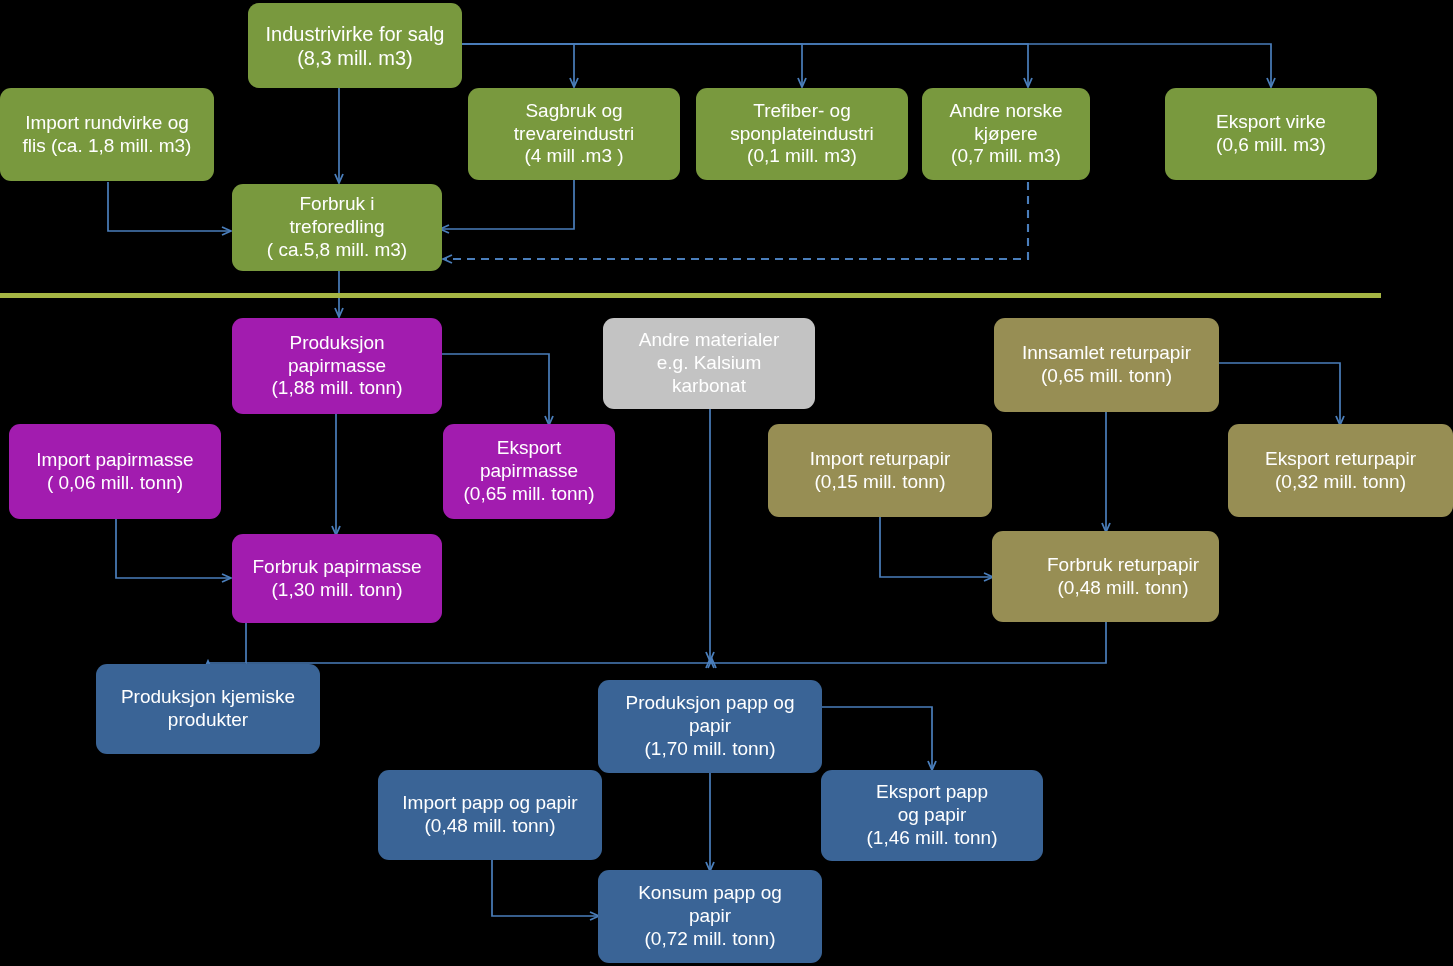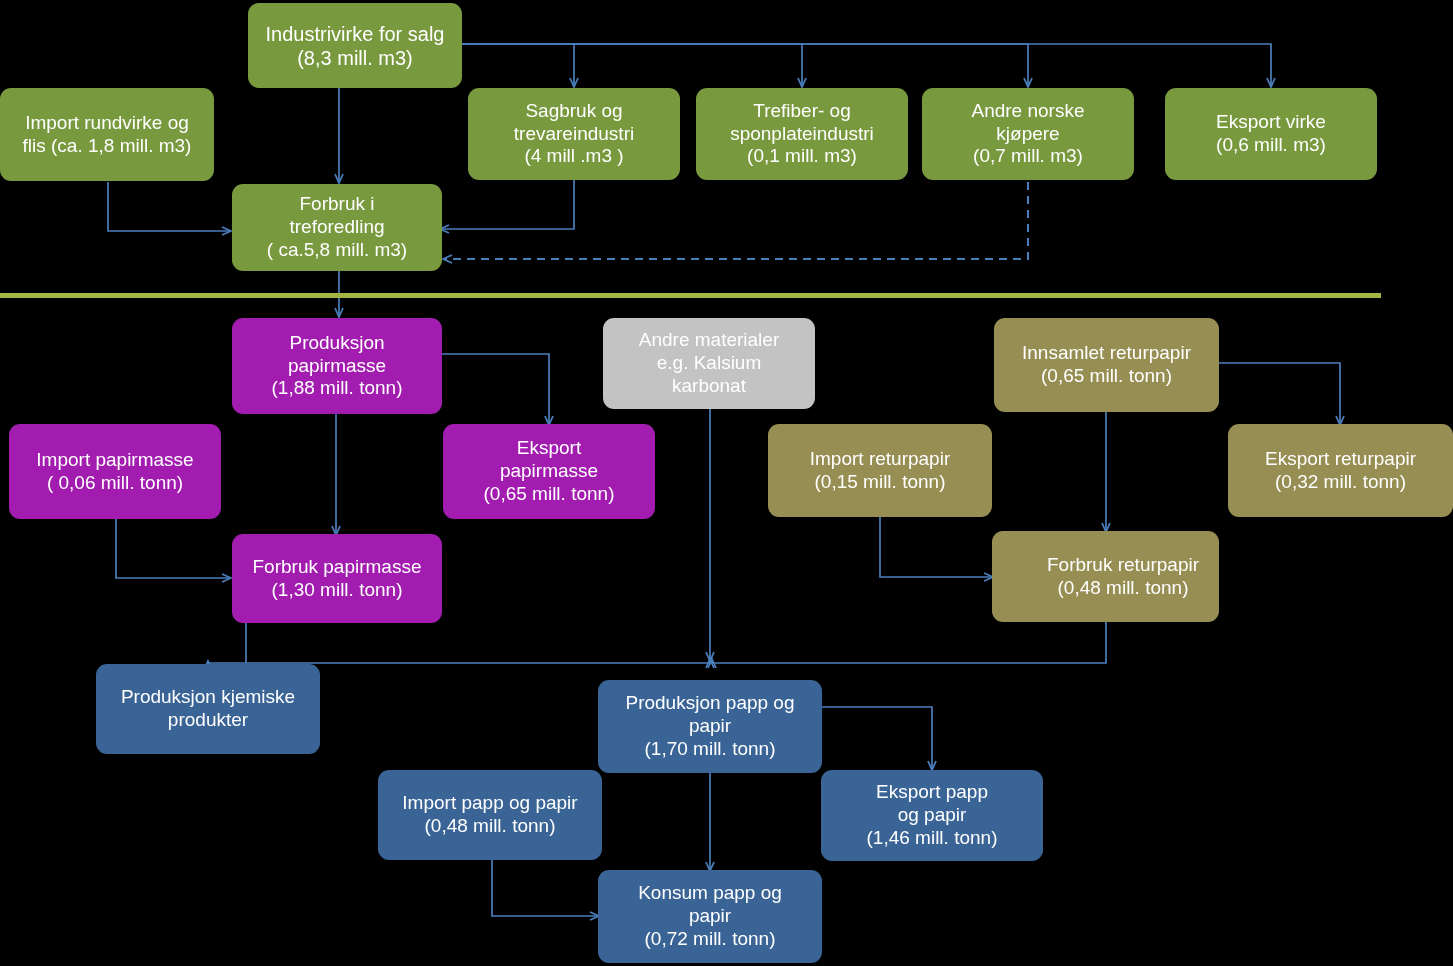--- a/index.html
+++ b/index.html
@@ -94,21 +94,21 @@
 trevareindustri
 (4 mill .m3  )</span>
   </div>
 
   <div class="node green f19" style="left:696px;top:88px;width:212px;height:92px;">
     <span>Trefiber- og
 sponplateindustri
 (0,1 mill. m3)</span>
   </div>
 
-  <div class="node green f19" style="left:922px;top:88px;width:212px;height:92px;">
+  <div class="node green f19" style="left:922px;top:88px;width:168px;height:92px;">
     <span>Andre norske
 kjøpere
 (0,7 mill. m3)</span>
   </div>
 
   <div class="node green f19" style="left:1165px;top:88px;width:212px;height:92px;">
     <span>Eksport virke
 (0,6 mill. m3)</span>
   </div>
 
@@ -122,21 +122,21 @@
     <span>Produksjon
 papirmasse
 (1,88 mill. tonn)</span>
   </div>
 
   <div class="node red f19" style="left:9px;top:424px;width:212px;height:95px;">
     <span>Import papirmasse
 ( 0,06 mill. tonn)</span>
   </div>
 
-  <div class="node red f19" style="left:443px;top:424px;width:212px;height:95px;">
+  <div class="node red f19" style="left:443px;top:424px;width:172px;height:95px;">
     <span>Eksport
 papirmasse
 (0,65 mill. tonn)</span>
   </div>
 
   <div class="node red f19" style="left:232px;top:534px;width:210px;height:89px;">
     <span>Forbruk papirmasse
 (1,30 mill. tonn)</span>
   </div>
 

